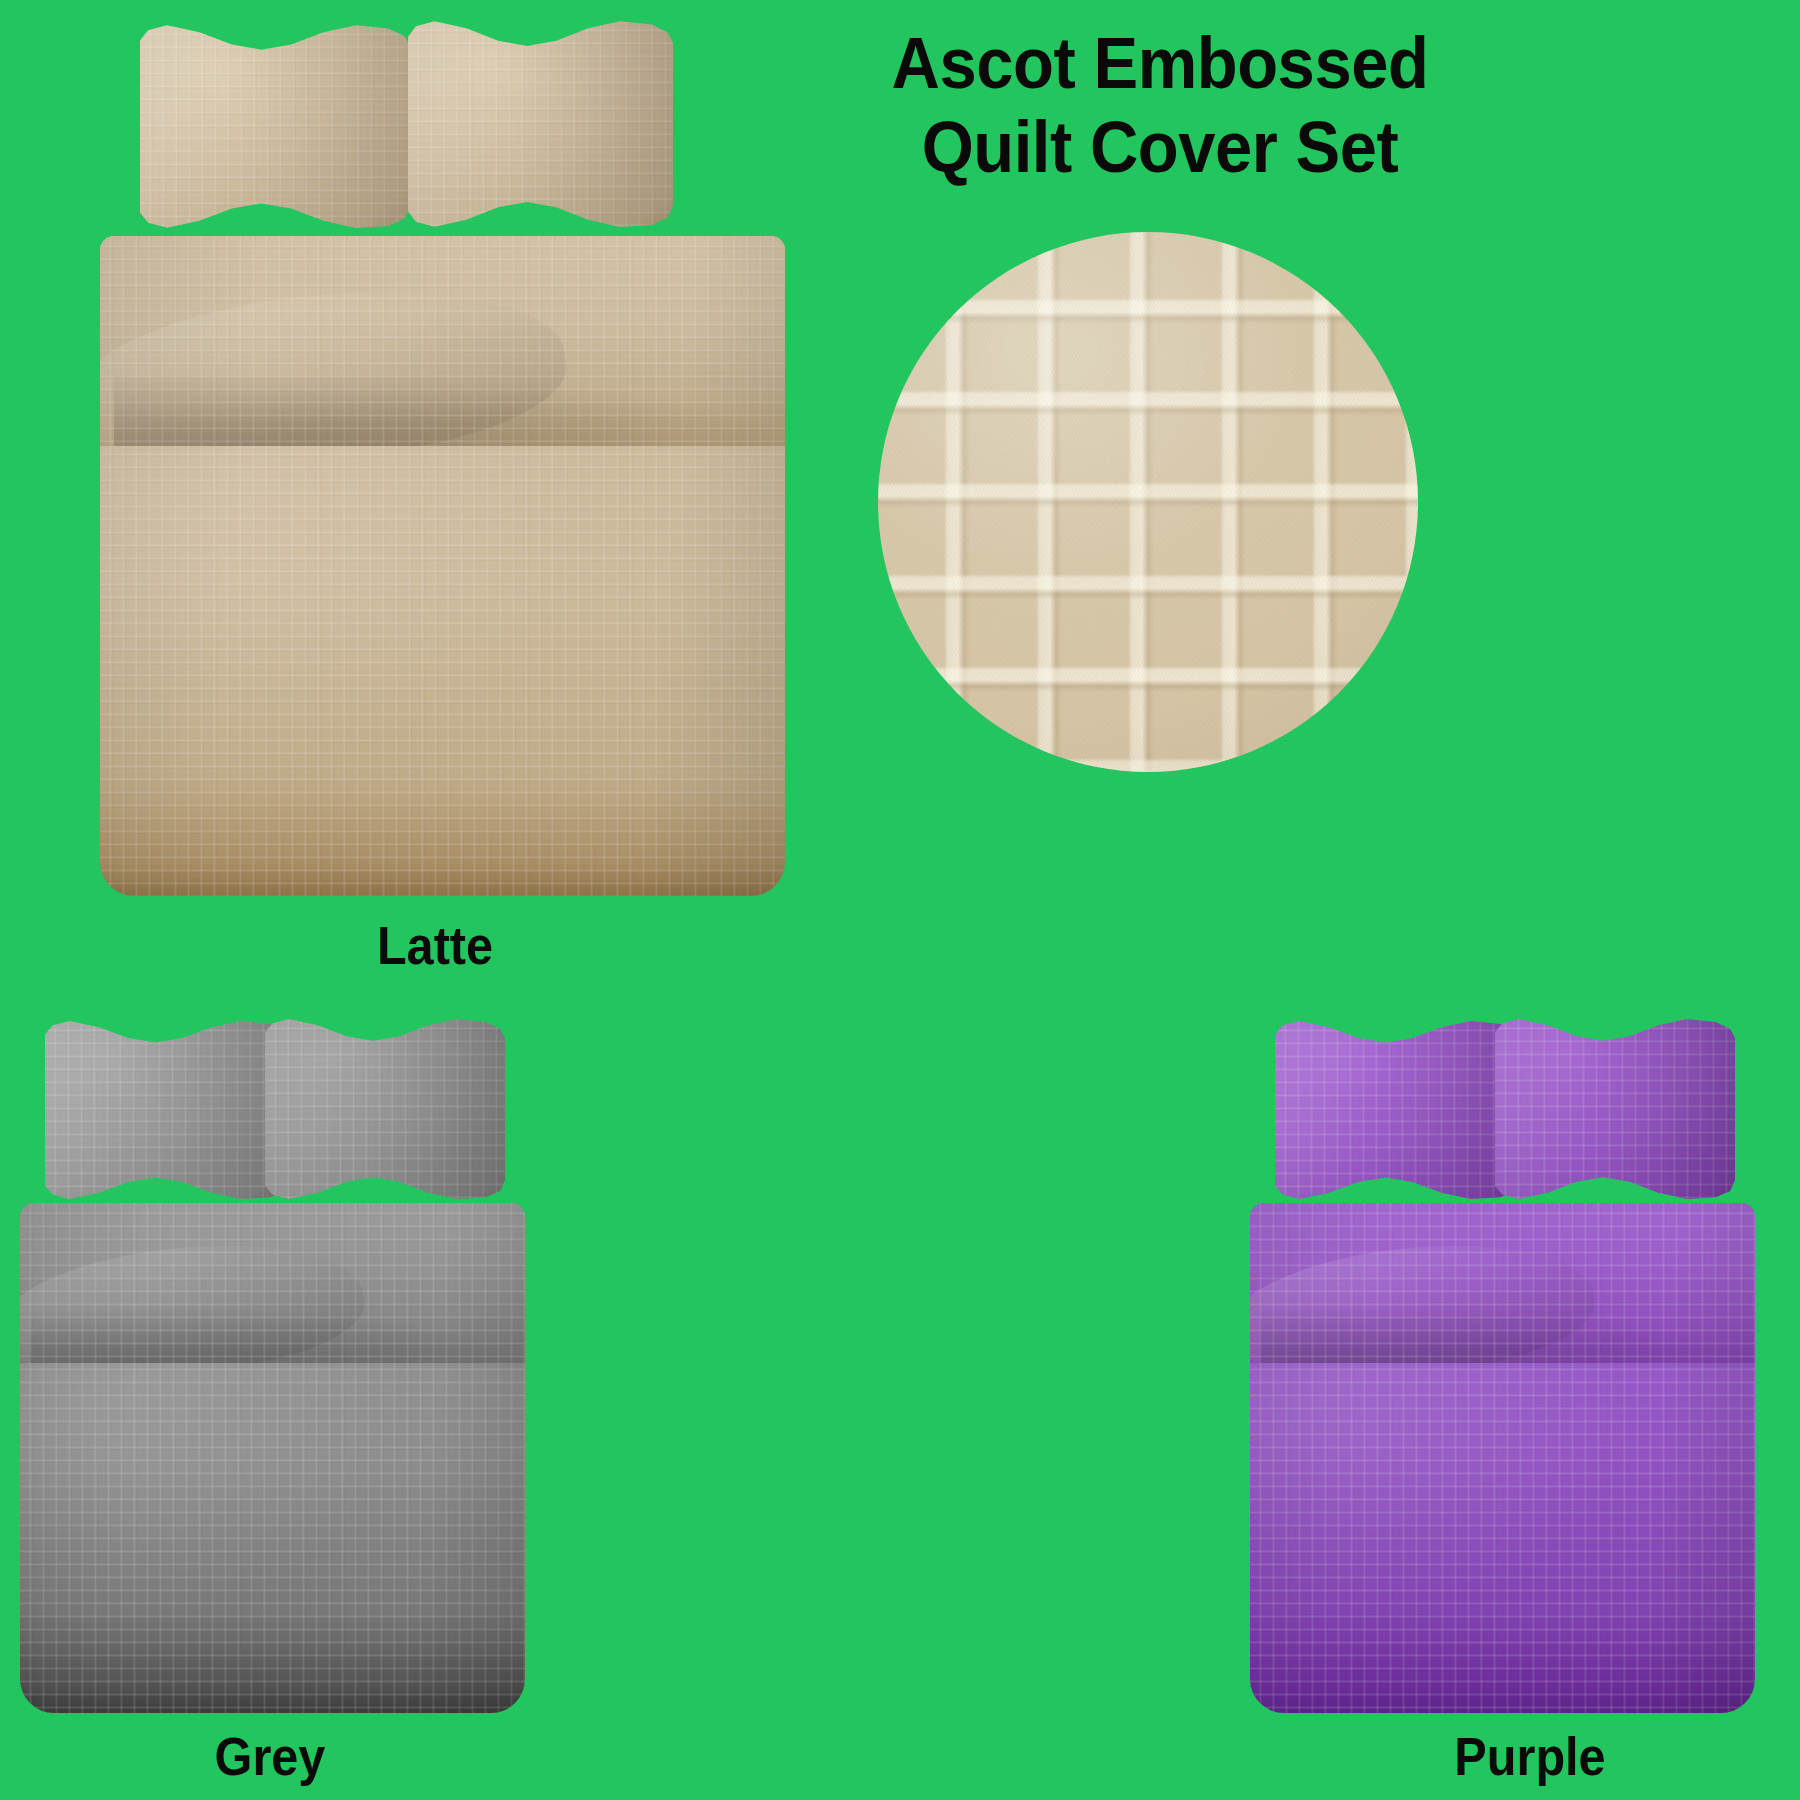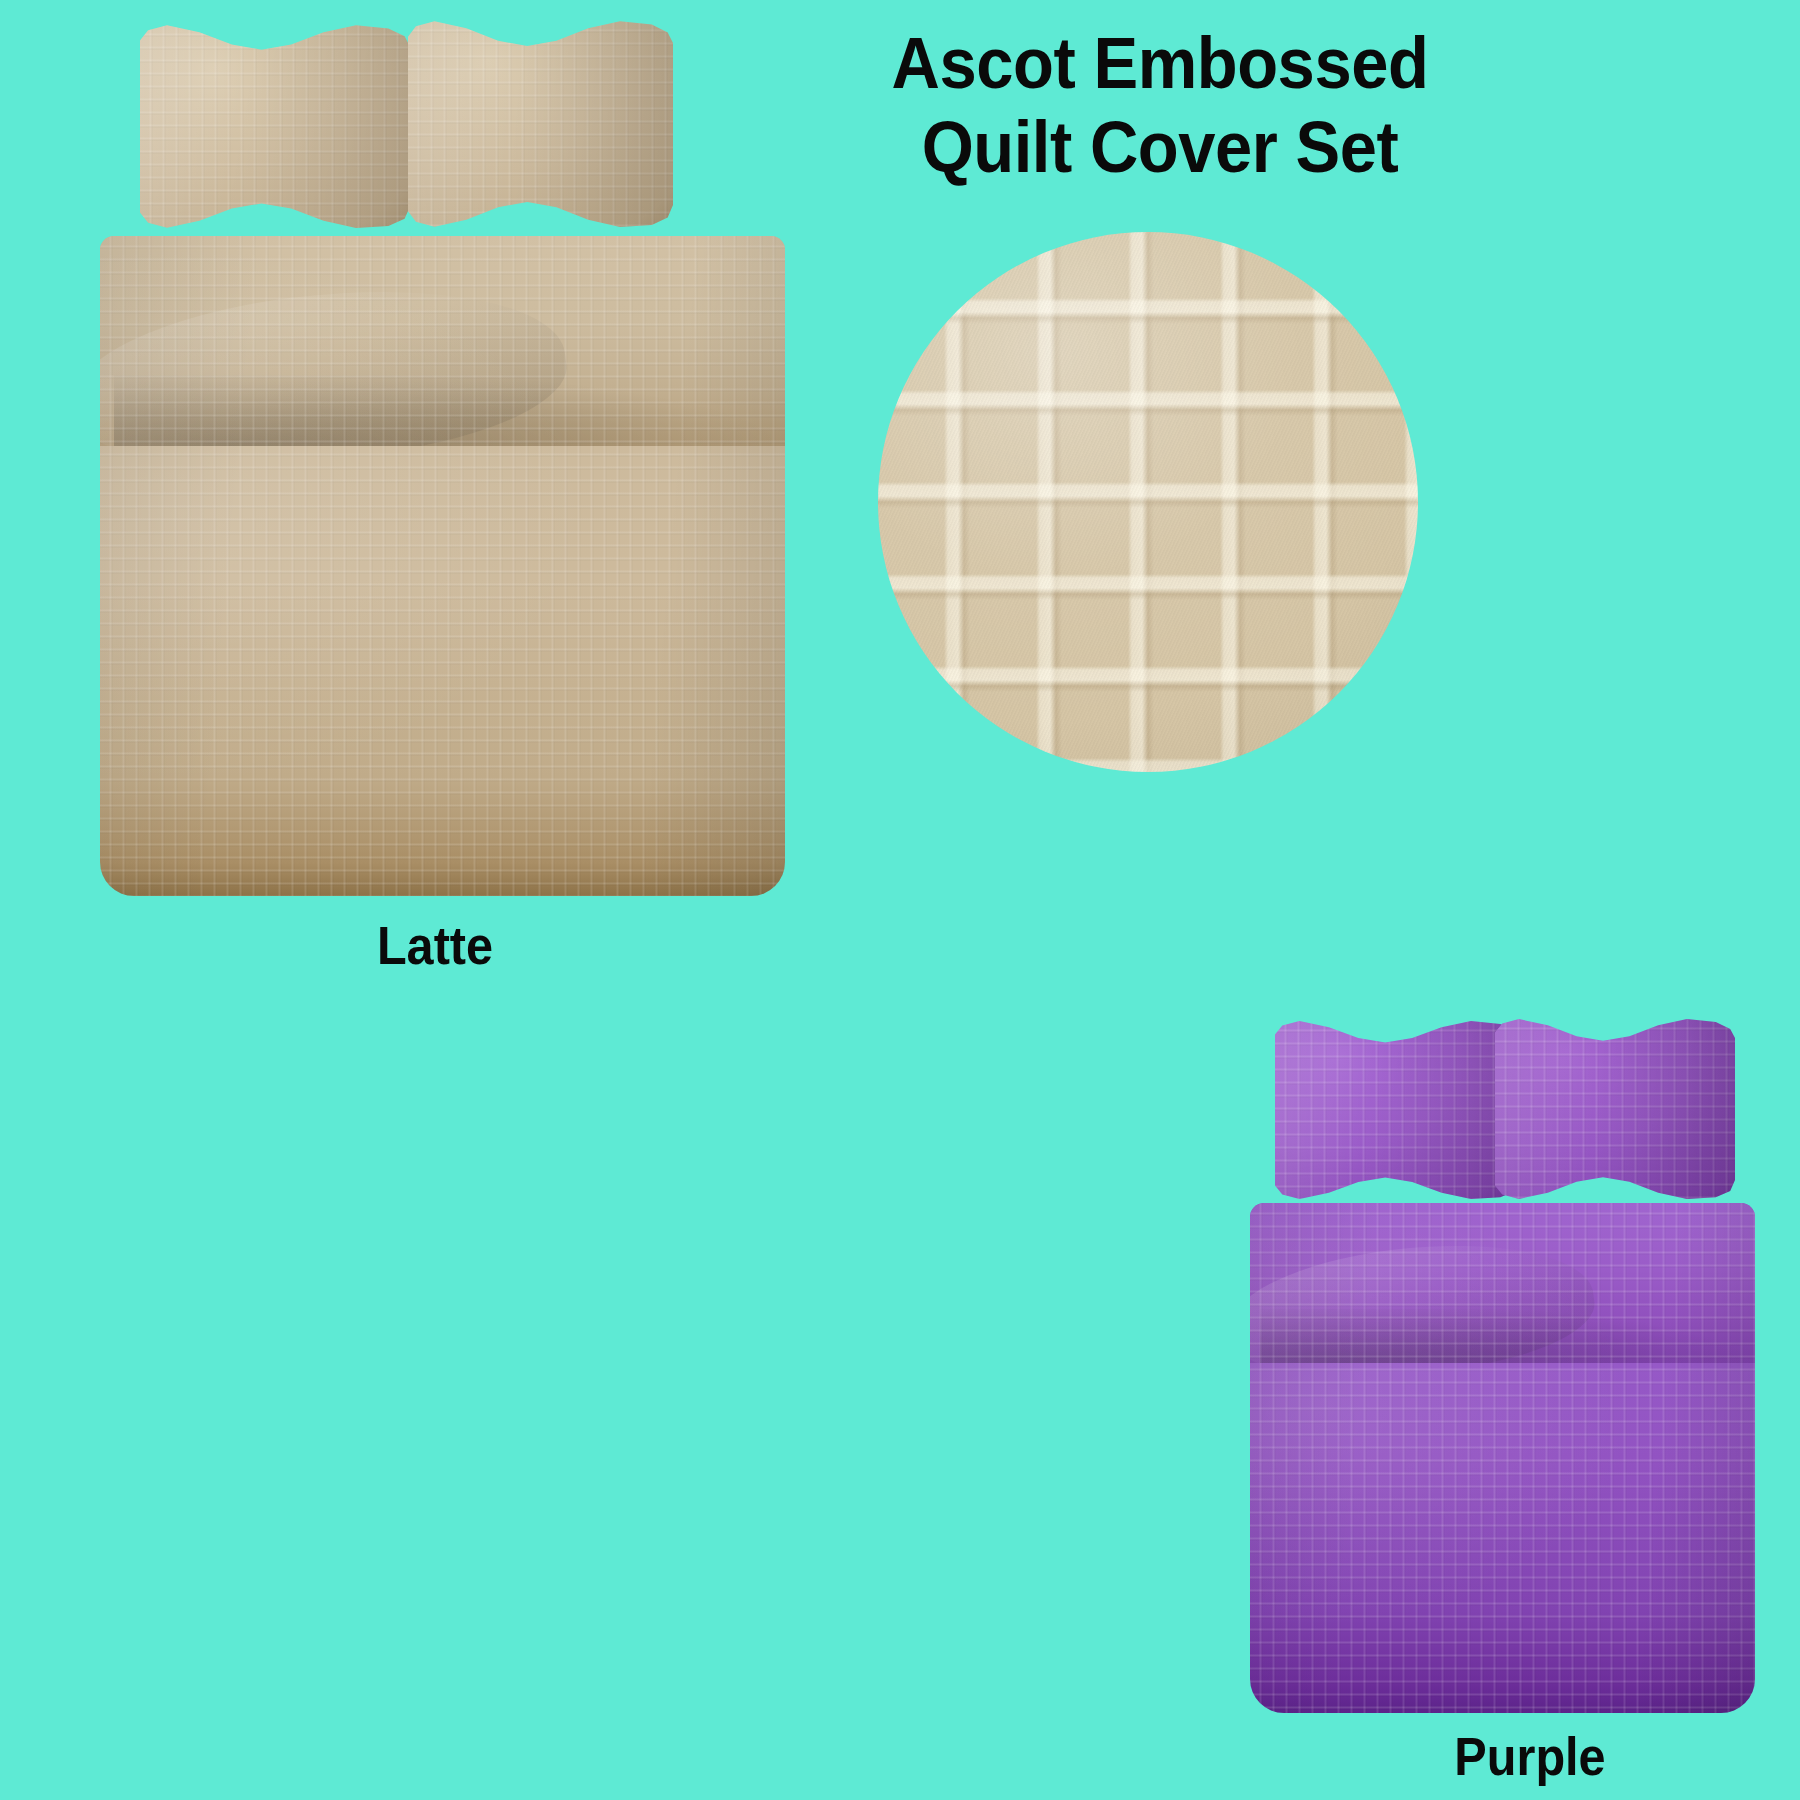--- a/index.html
+++ b/index.html
@@ -4,21 +4,21 @@
 <style>
   html, body {
     margin: 0;
     padding: 0;
     background: #ffffff;
   }
   #stage {
     position: relative;
     width: 1800px;
     height: 1800px;
-    background: #5eead4;
+    background: #22c55e;
     overflow: hidden;
     font-family: "Liberation Sans", sans-serif;
   }
 
   
   .title-block {
     position: absolute;
     left: 830px;
     top: 22px;
     width: 660px;
@@ -233,20 +233,61 @@
         <div class="weave"></div>
         <div class="shade" style="background:
               radial-gradient(130% 90% at 12% 42%, rgba(255,255,255,0.12) 0%, rgba(255,255,255,0.0) 46%),
               linear-gradient(95deg, rgba(0,0,0,0.06) 0%, rgba(0,0,0,0.0) 22%, rgba(0,0,0,0.0) 80%, rgba(0,0,0,0.10) 100%);"></div>
       </div>
     </div>
 
     <div class="color-label" style="left:255px; top:910px; width:360px;">Latte</div>
   </div>
 
+  <div class="bedset" style="left:20px; top:1010px; width:560px; height:790px;">
+
+    <div class="pillow" style="left:25px; top:10px; width:245px; height:180px;">
+      <div class="pbody" style="background: radial-gradient(110% 120% at 26% 20%, #a6a6a6 0%, #989898 44%, #868686 82%, #6f6f6f 100%);">
+        <div class="weave"></div>
+        <div class="shade" style="background:linear-gradient(100deg, rgba(255,255,255,0.16) 0%, rgba(255,255,255,0.0) 40%, rgba(0,0,0,0.12) 100%);"></div>
+      </div>
+    </div>
+
+    <div class="pillow" style="left:245px; top:8px; width:240px; height:182px;">
+      <div class="pbody" style="background: radial-gradient(110% 120% at 30% 18%, #a2a2a2 0%, #949494 46%, #828282 84%, #6b6b6b 100%);">
+        <div class="weave"></div>
+        <div class="shade" style="background:linear-gradient(95deg, rgba(255,255,255,0.12) 0%, rgba(255,255,255,0.0) 42%, rgba(0,0,0,0.14) 100%);"></div>
+      </div>
+    </div>
+
+    <div class="quilt" style="left:0px; top:193px; width:505px; height:510px;">
+      <div class="qbody" style="background:
+          linear-gradient(to bottom,
+            #8e8e8e 0%,
+            #949494 14%,
+            #8d8d8d 50%,
+            #787878 80%,
+            #555555 94%,
+            #3c3c3c 100%);">
+
+        <div class="fold" style="height:160px; background:
+            linear-gradient(to bottom, #9b9b9b 0%, #939393 42%, #878787 74%, #767676 100%);">
+          <div class="fold-sweep"></div>
+          <div class="fold-crease"></div>
+        </div>
+
+        <div class="weave"></div>
+        <div class="shade" style="background:
+              radial-gradient(130% 90% at 14% 40%, rgba(255,255,255,0.10) 0%, rgba(255,255,255,0.0) 48%),
+              linear-gradient(95deg, rgba(0,0,0,0.07) 0%, rgba(0,0,0,0.0) 24%, rgba(0,0,0,0.0) 78%, rgba(0,0,0,0.12) 100%);"></div>
+      </div>
+    </div>
+
+    <div class="color-label" style="left:90px; top:715px; width:320px;">Grey</div>
+  </div>
 
 
   <div class="bedset" style="left:1250px; top:1010px; width:560px; height:790px;">
 
     <div class="pillow" style="left:25px; top:10px; width:245px; height:180px;">
       <div class="pbody" style="background: radial-gradient(110% 120% at 26% 20%, #a76ad4 0%, #9a5bc8 44%, #8647b4 82%, #71329d 100%);">
         <div class="weave"></div>
         <div class="shade" style="background:linear-gradient(100deg, rgba(255,255,255,0.14) 0%, rgba(255,255,255,0.0) 40%, rgba(0,0,0,0.14) 100%);"></div>
       </div>
     </div>

